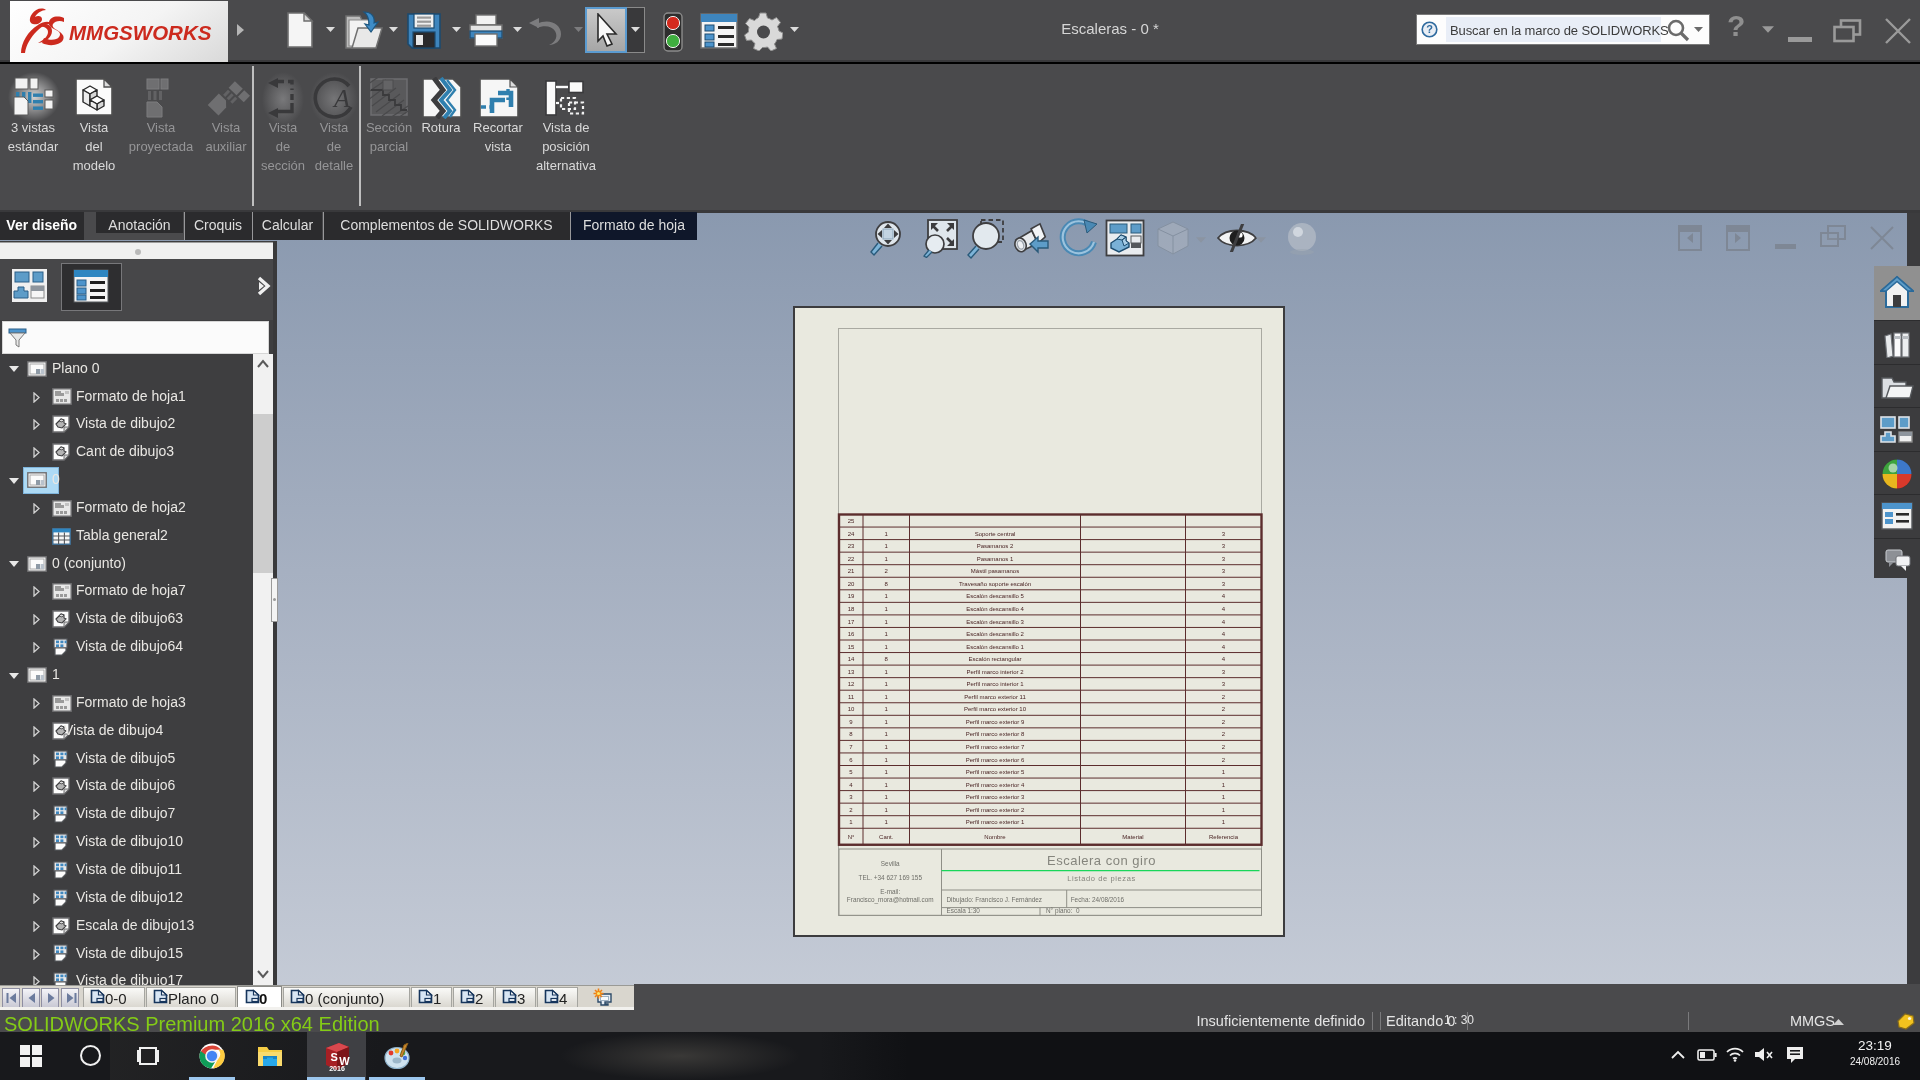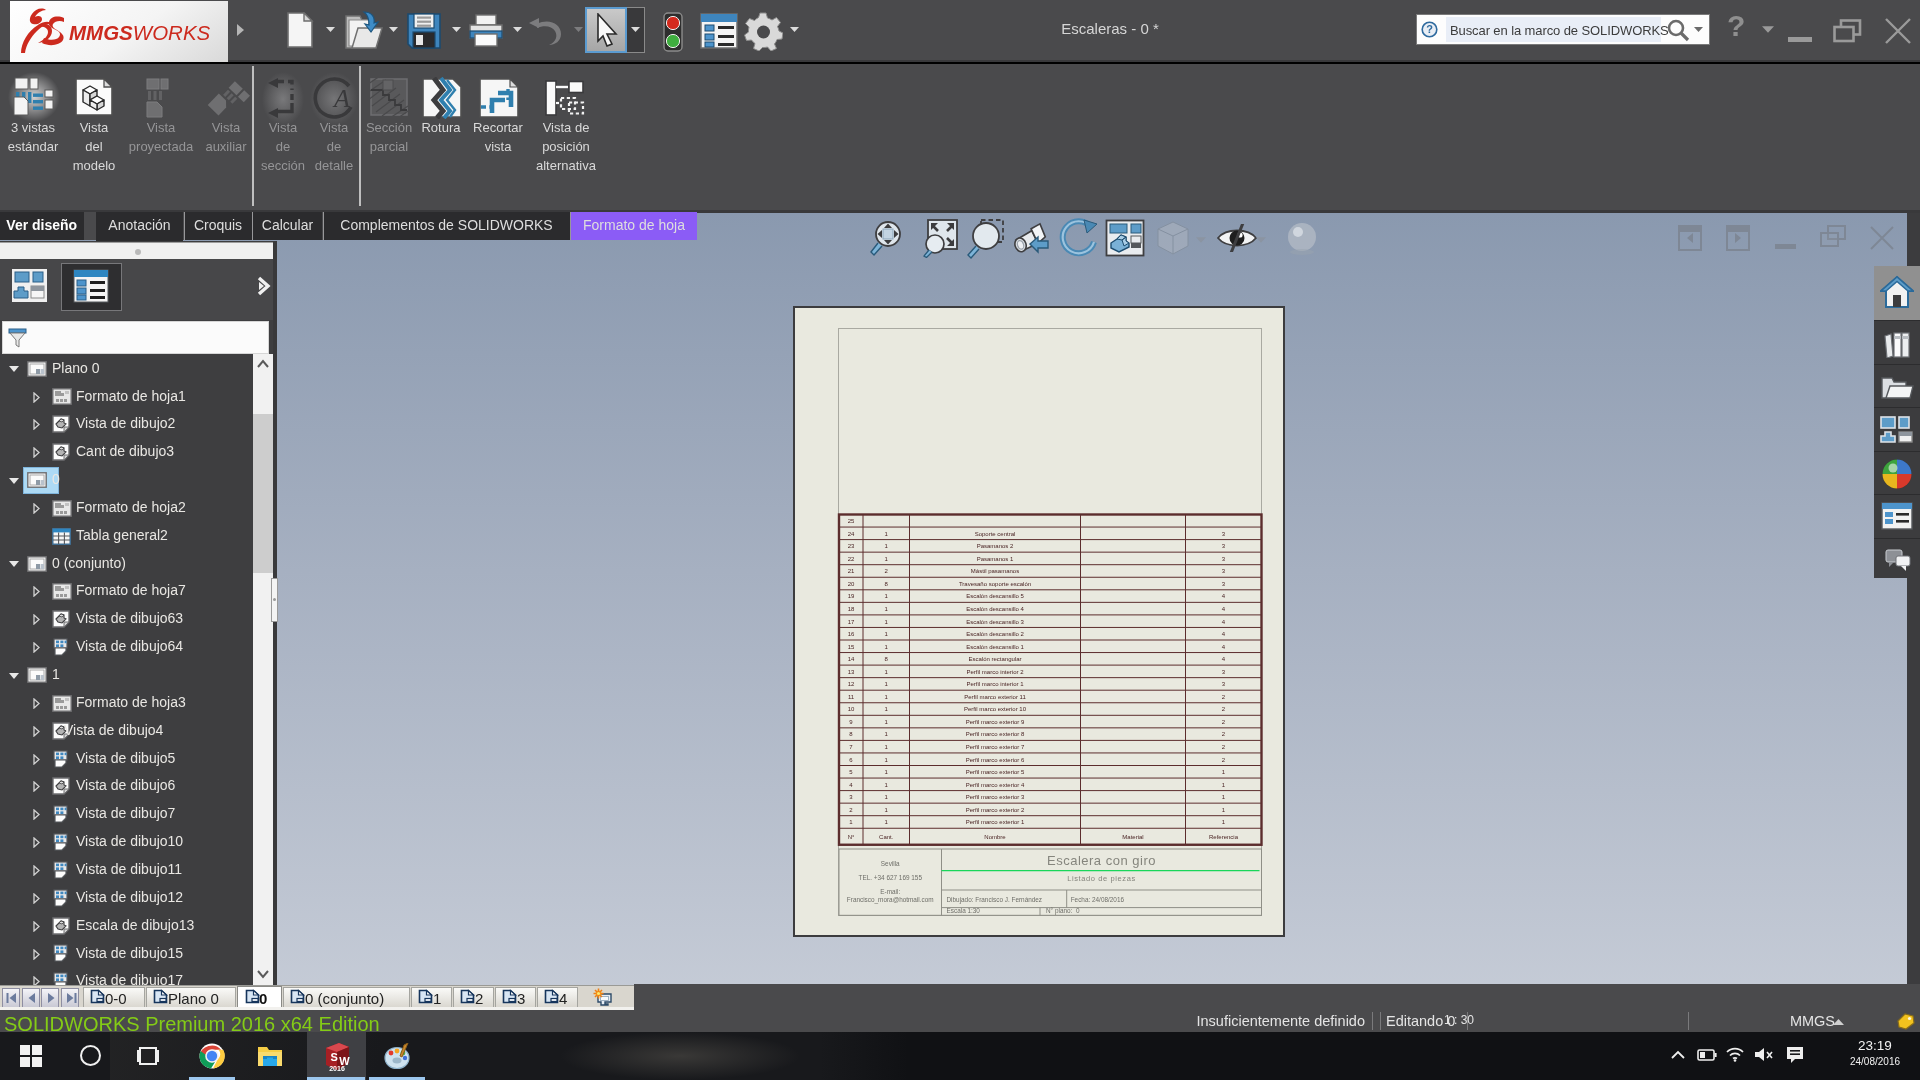--- a/index.html
+++ b/index.html
@@ -13,21 +13,21 @@
 </style></head><body>
 
 <div class="a" style="left:0;top:0;width:1920px;height:62px;background:#4a4a4c;border-bottom:2px solid #39393b"></div>
 <div class="a" style="left:10px;top:1px;width:218px;height:61px;background:linear-gradient(145deg,#ffffff 0%,#f4f4f4 55%,#d9d9d9 100%);"></div>
 <svg class="a" style="left:18px;top:5px" width="50" height="52" viewBox="0 0 50 52">
 <path d="M14 9 C17 4 24 2 28 5 C24 5 19 8 17 12 C20 10 24 11 24 14 C24 18 19 20 15 19 C11 18 11 13 14 9 Z" fill="#cc2a1e"></path>
 <path d="M3 48 C3 38 10 26 20 20 C26 16 32 16 34 19 C30 18 24 21 19 26 C13 32 8 40 7 48 Z" fill="#cc2a1e"></path>
 <path d="M20 20 C28 17 34 20 34 26 C34 32 28 37 20 38 C26 35 30 31 30 27 C30 23 26 21 20 22 Z" fill="#cc2a1e"></path>
 <path d="M46 13 C39 10 32 12 31 17 C30 21 34 23 38 25 C42 27 43 29 41 32 C39 35 32 36 26 33 L24 38 C32 42 42 40 45 35 C47 31 44 28 39 25 C35 23 34 21 35 19 C37 16 42 15 46 17 Z" fill="#cc2a1e"></path>
 </svg>
-<div class="a" style="left:69px;top:21px;font-size:20.5px;font-style:italic;color:#cc2a1e"><b>MMGS</b><span style="font-weight:400">WORKS</span></div>
+<div class="a" style="left:69px;top:21px;font-size:20.5px;font-style:italic;color:#cc2a1e"><b>MMGS</b><span style="font-weight:700">WORKS</span></div>
 <svg class="a" style="left:236px;top:23px" width="9" height="14" viewBox="0 0 9 14">
     <path d="M1 1 L8 7 L1 13 Z" fill="#b5b5b5"></path>
   </svg>
 <svg class="a" style="left:286px;top:12px" width="28" height="36" viewBox="0 0 28 36">
 <path d="M2 1 L18 1 L26 9 L26 35 L2 35 Z" fill="#f5f5f5" stroke="#6e6e6e" stroke-width="1.6"></path>
 <path d="M18 1 L18 9 L26 9 Z" fill="#d6d6d6" stroke="#6e6e6e" stroke-width="1.4"></path>
 </svg>
 <svg class="a" style="left:326px;top:27px" width="9" height="5" viewBox="0 0 9 5">
     <path d="M0 0 L9 0 L4.5 5 Z" fill="#dcdcdc"></path>
   </svg>
@@ -220,25 +220,25 @@
 <div class="a lbl lblg" style="left:156px;top:118px;width:140px">Vista<br>auxiliar</div>
 <div class="a lbl lblg" style="left:213px;top:118px;width:140px">Vista<br>de<br>sección</div>
 <div class="a lbl lblg" style="left:264px;top:118px;width:140px">Vista<br>de<br>detalle</div>
 <div class="a lbl lblg" style="left:319px;top:118px;width:140px">Sección<br>parcial</div>
 <div class="a lbl" style="left:371px;top:118px;width:140px">Rotura</div>
 <div class="a lbl" style="left:428px;top:118px;width:140px">Recortar<br>vista</div>
 <div class="a lbl" style="left:496px;top:118px;width:140px">Vista de<br>posición<br>alternativa</div>
 <div class="a" style="left:0;top:213px;width:1920px;height:797px;background:linear-gradient(180deg,#8a99af 0%,#a6b0c1 45%,#c6ccd7 100%)"></div>
 <div class="a" style="left:0;top:212px;width:697px;height:27.5px;background:#4a4a4c"></div>
 <div class="a tab" style="left:0px;top:212px;width:83.5px;height:27.5px;line-height:27px;font-weight:bold;color:#ffffff;background:#2b2b2d">Ver diseño</div>
-<div class="a tab" style="left:96px;top:212px;width:87px;height:30px;line-height:27px;background:#2b2b2d">Anotación</div>
+<div class="a tab" style="left:96px;top:212px;width:87px;height:21px;line-height:27px;background:#2b2b2d">Anotación</div>
 <div class="a tab" style="left:184.5px;top:212px;width:67.0px;height:27.5px;line-height:27px;background:#2b2b2d">Croquis</div>
 <div class="a tab" style="left:253px;top:212px;width:69px;height:27.5px;line-height:27px;background:#2b2b2d">Calcular</div>
 <div class="a tab" style="left:323.5px;top:212px;width:246.0px;height:27.5px;line-height:27px;background:#2b2b2d">Complementos de SOLIDWORKS</div>
-<div class="a tab" style="left:571px;top:212px;width:126px;height:27.5px;line-height:27px;background:#8b5cf6">Formato de hoja</div>
+<div class="a tab" style="left:571px;top:212px;width:126px;height:27.5px;line-height:27px;background:#0f172a">Formato de hoja</div>
 <div class="a" style="left:183.5px;top:212px;width:1.2px;height:27.5px;background:#98989a"></div>
 <div class="a" style="left:252px;top:212px;width:1.2px;height:27.5px;background:#98989a"></div>
 <div class="a" style="left:322.5px;top:212px;width:1.2px;height:27.5px;background:#98989a"></div>
 <div class="a" style="left:570px;top:212px;width:1.2px;height:27.5px;background:#98989a"></div>
 <svg class="a" style="left:793px;top:306px" width="492" height="631" viewBox="0 0 492 631" font-family="Liberation Sans">
     <rect x="1" y="1" width="490" height="629" fill="#e9e9df" stroke="#3c3c3e" stroke-width="2"></rect>
     <rect x="45.5" y="22.5" width="423" height="587" fill="none" stroke="#a9a9a1" stroke-width="1"></rect>
     <g stroke="#5c2d2d" stroke-width="1">
       <line x1="46" y1="208.50" x2="468.5" y2="208.50"></line>
       <line x1="46" y1="221.05" x2="468.5" y2="221.05"></line>

